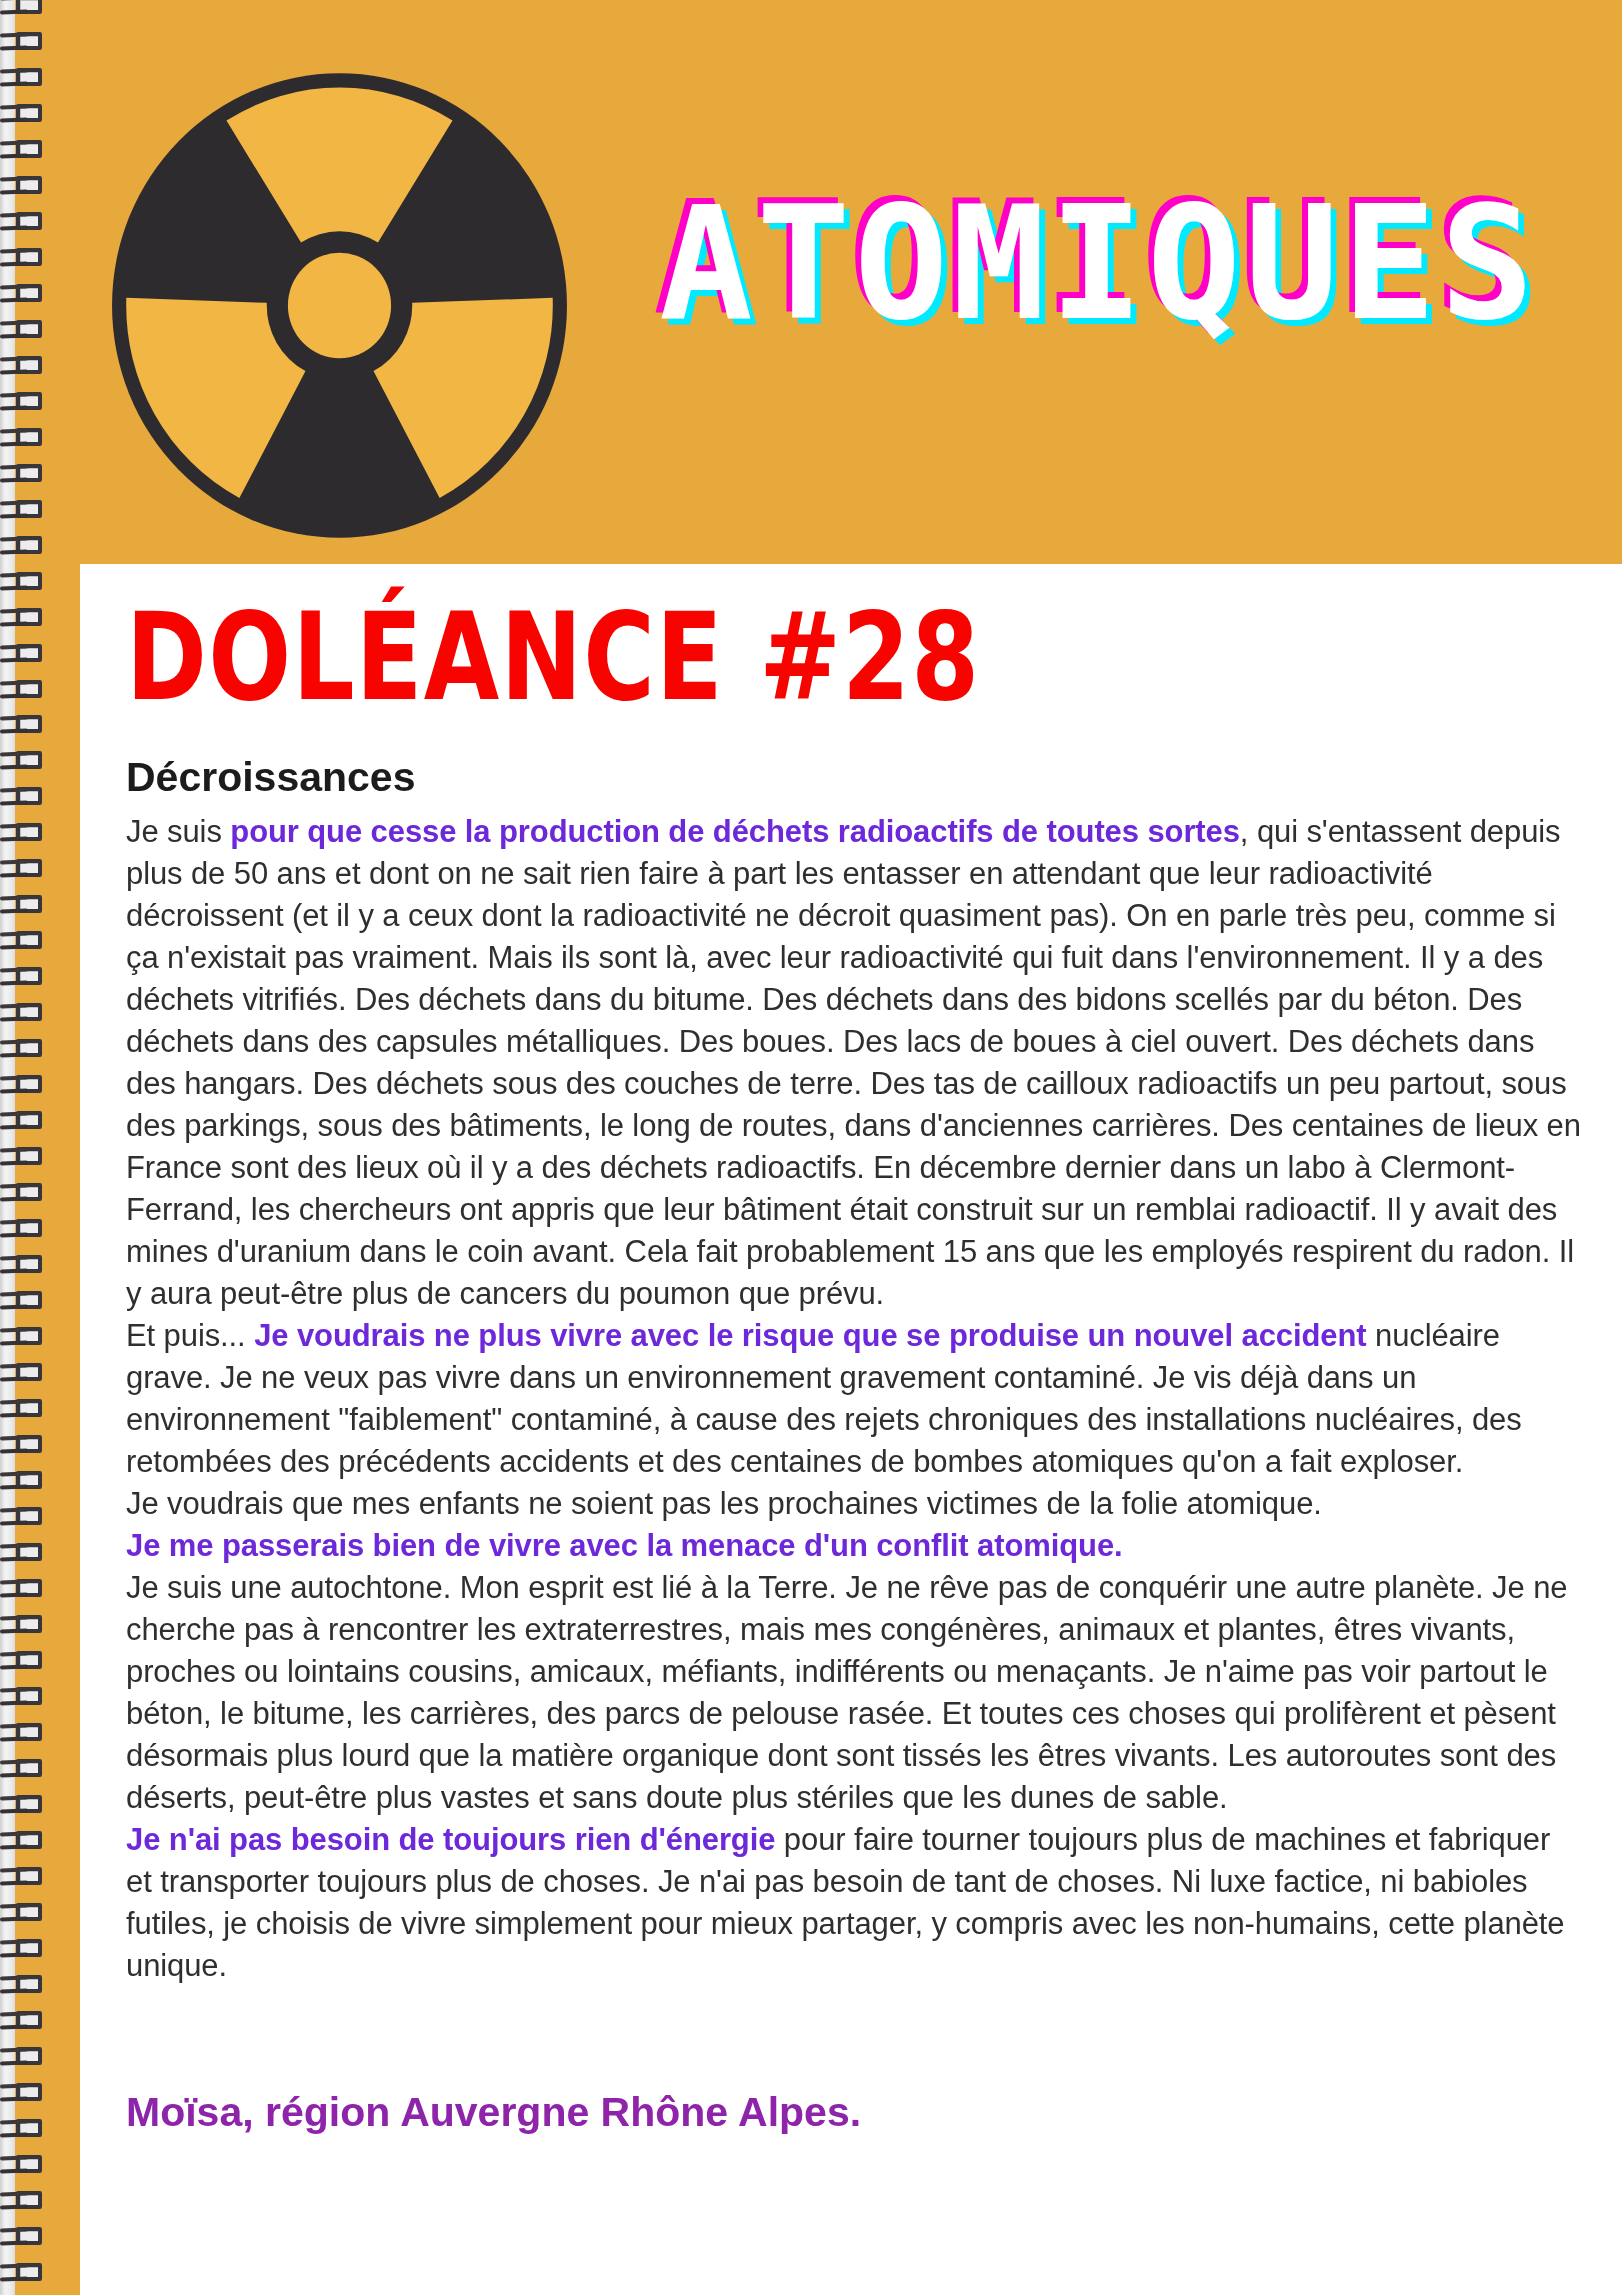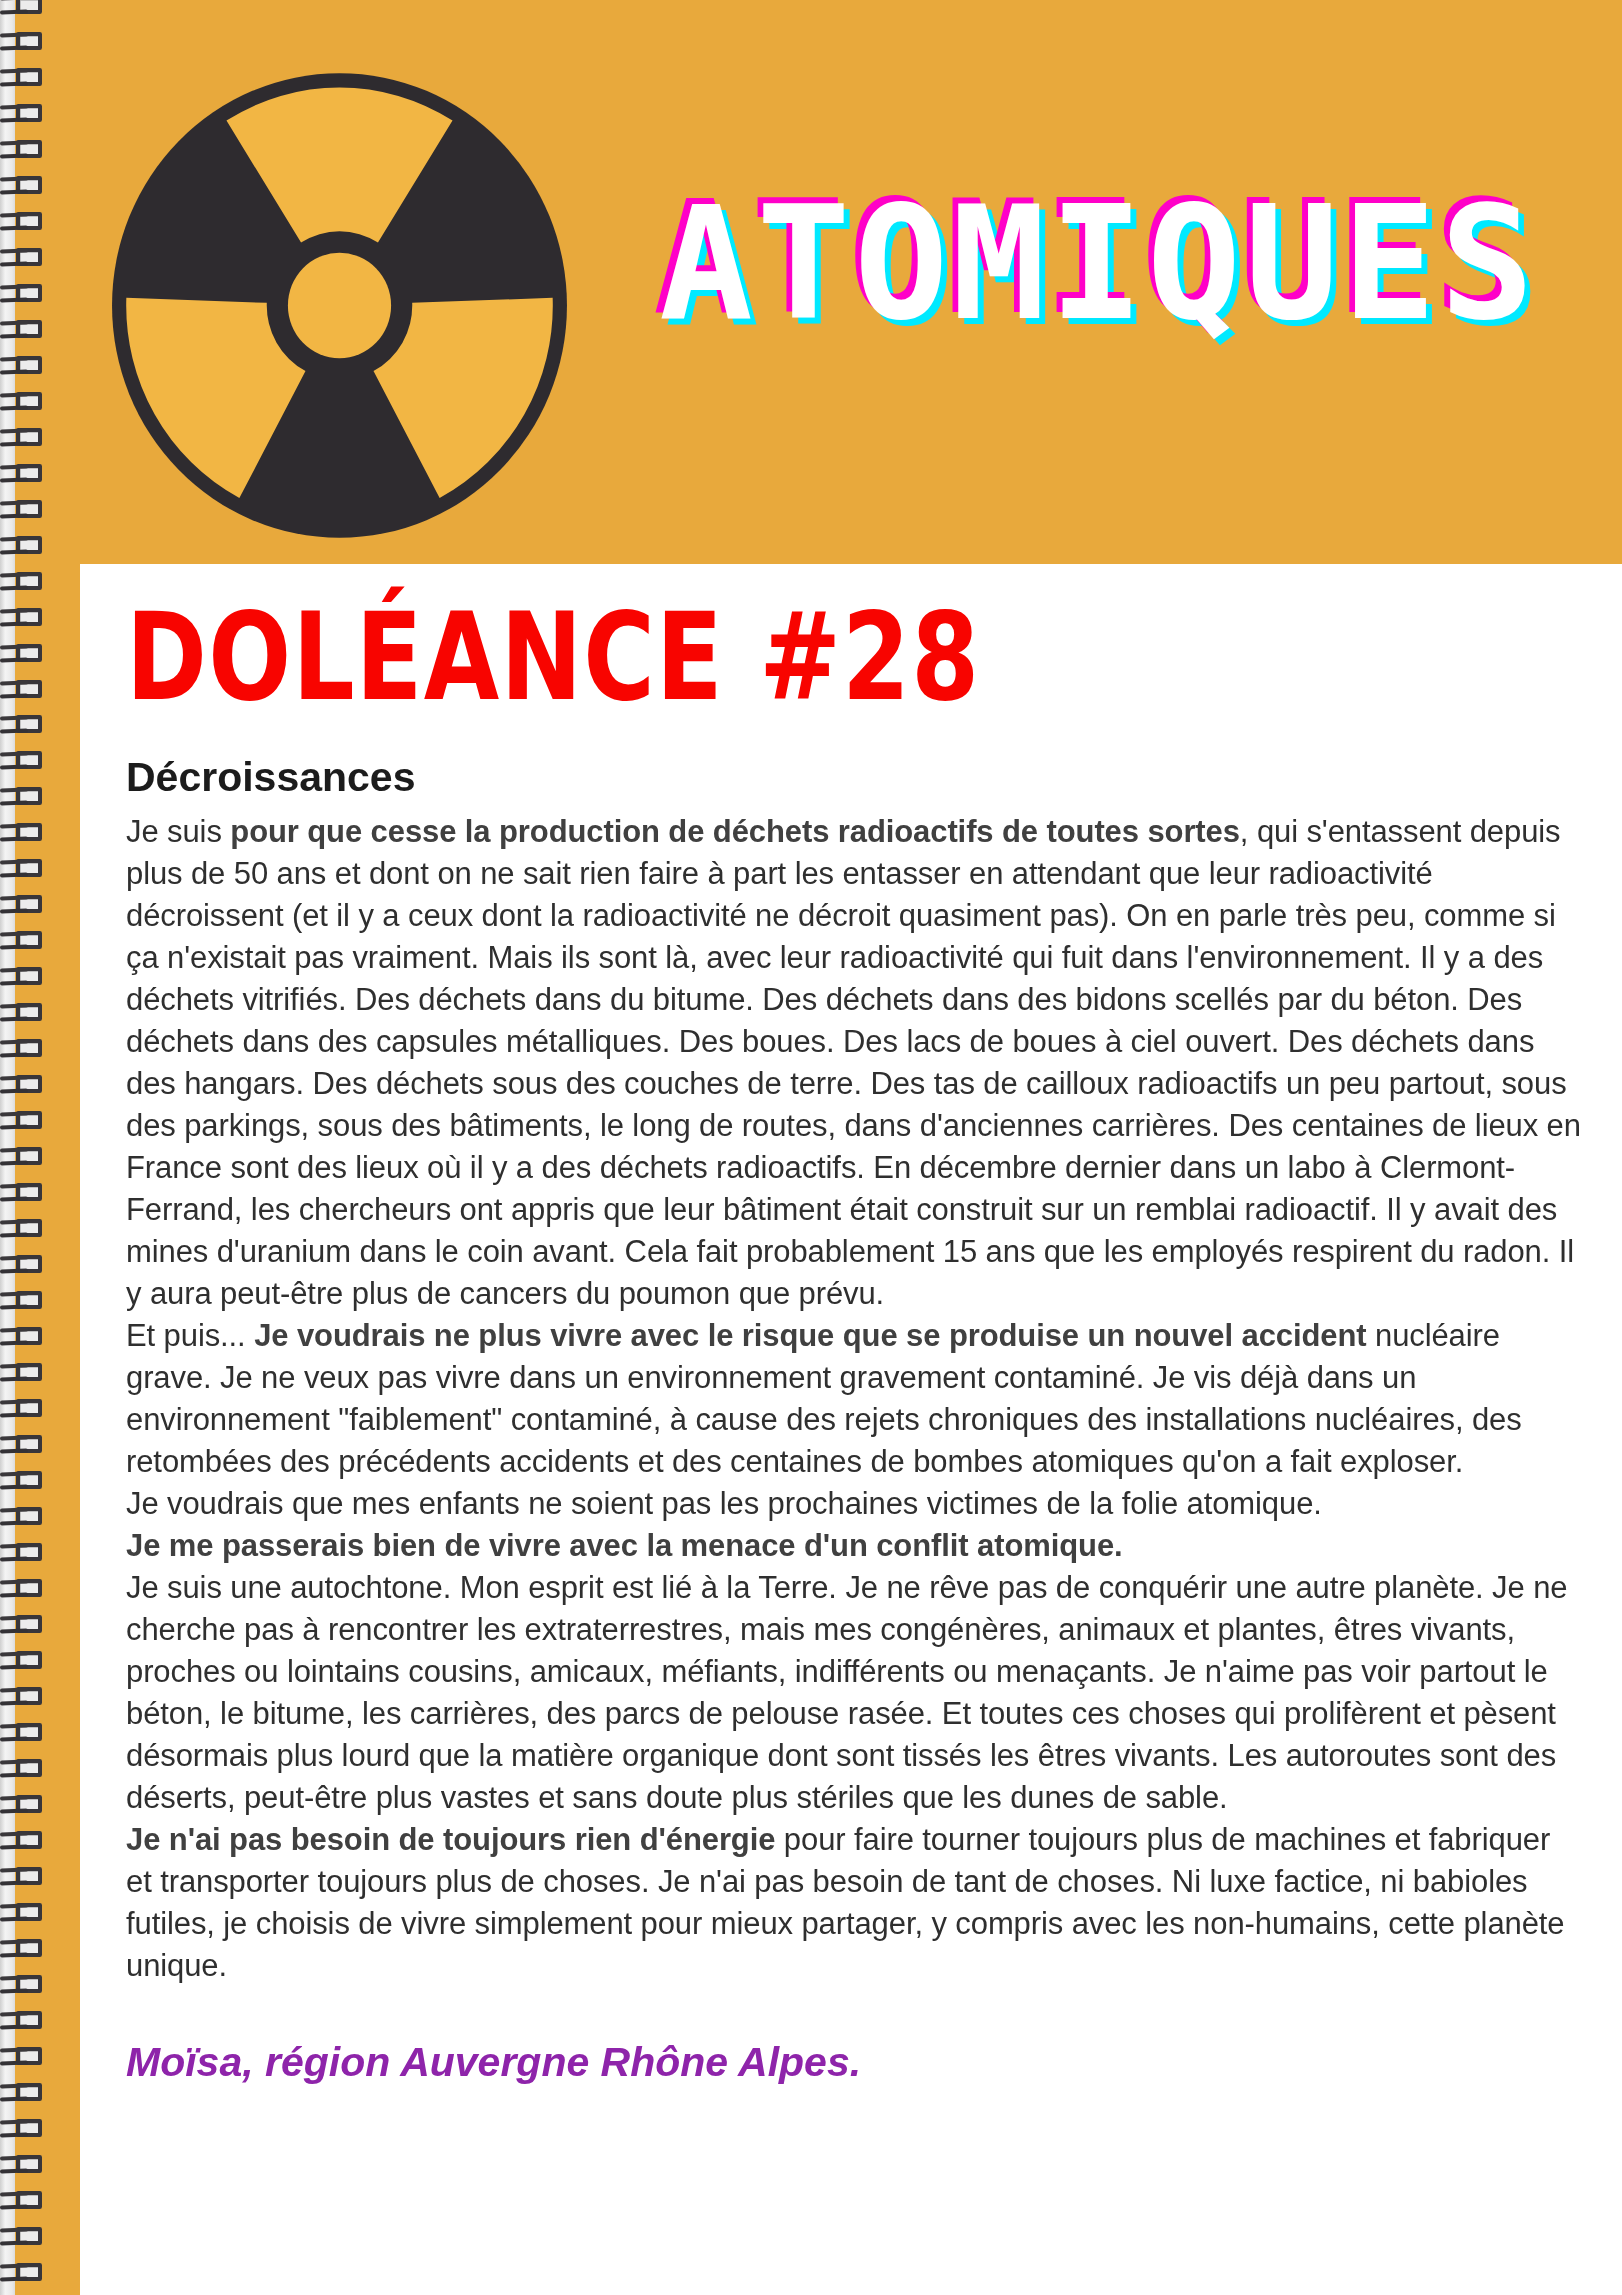--- a/index.html
+++ b/index.html
@@ -87,28 +87,27 @@
   }
   .body-text {
     margin: 11.8px 0 0 0;
     padding: 0 41px 0 46px;
     font-size: 31px;
     line-height: 42px;
     letter-spacing: -0.1px;
     color: var(--text_color);
   }
   .body-text p { margin: 0; }
-  .body-text b { font-weight: bold; color: #404040; }
+  .body-text b { font-weight: bold; color: #6d28d9; }
   .signature {
-    margin: 52px 0 0 46px;
+    margin: 102px 0 0 46px;
     font-size: 41px;
     line-height: 46px;
     font-weight: bold;
     color: var(--purple);
-    font-style: italic;
   }
 </style>
 </head>
 <body>
 
 <div id="page">
 
   <div class="cover-top"></div>
   <div class="cover-left-strip"></div>
 

